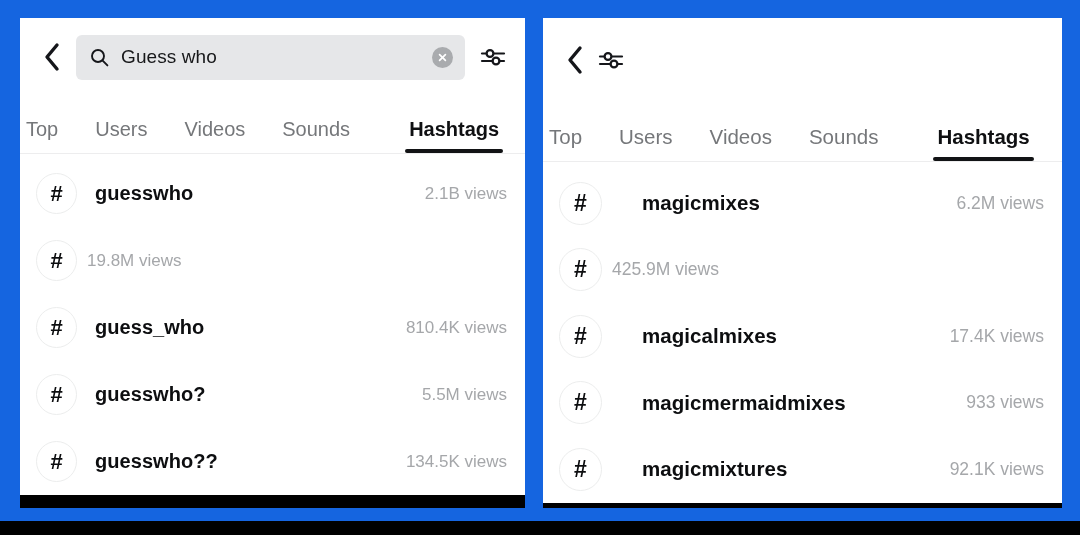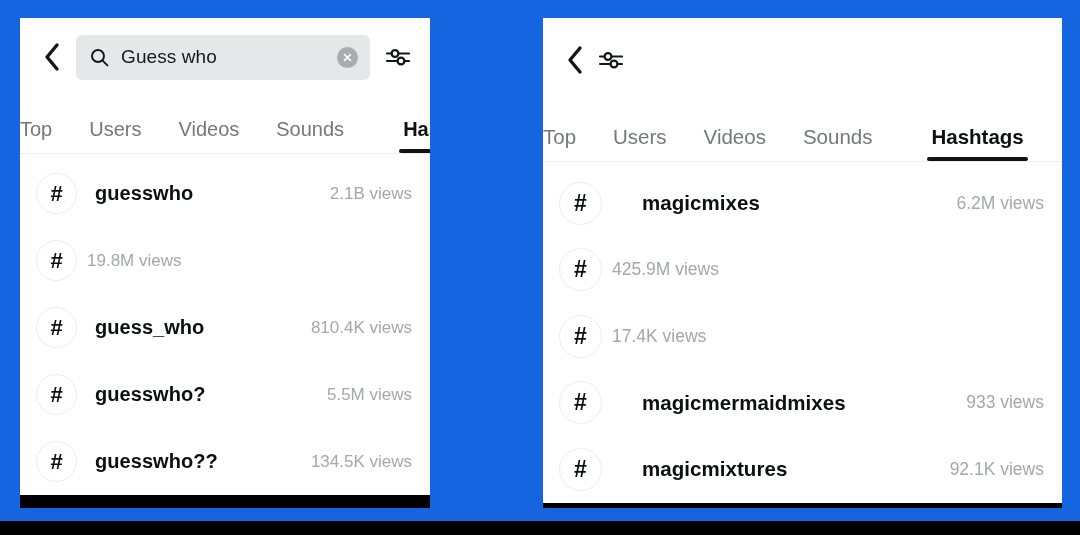--- a/index.html
+++ b/index.html
@@ -31,21 +31,21 @@
     position: absolute;
     background: #ffffff;
     overflow: hidden;
     display: flex;
     flex-direction: column;
   }
 
   .panel-left {
     left: 20px;
     top: 18px;
-    width: 410px;
+    width: 505px;
     height: 490px;
   }
 
   .panel-right {
     left: 543px;
     top: 18px;
     width: 519px;
     height: 490px;
   }
 
@@ -125,21 +125,21 @@
     height: 44px;
     display: flex;
     align-items: center;
     justify-content: center;
   }
 
   
   .tabs {
     display: flex;
     align-items: flex-end;
-    padding: 0 0;
+    padding: 0 6px;
     border-bottom: 1px solid #ededee;
     position: relative;
   }
   .panel-left .tabs { height: 58px; }
   .panel-right .tabs { height: 60px; }
 
   .tab {
     flex: 0 0 auto;
     position: relative;
     padding-bottom: 12px;
@@ -327,20 +327,21 @@
         <div class="hash-avatar">#</div>
         <div class="hashtag-name">magicmixes</div>
         <div class="hashtag-views">6.2M views</div>
       </div>
       <div class="hashtag-row">
         <div class="hash-avatar">#</div>
         <div class="hashtag-views">425.9M views</div>
       </div>
       <div class="hashtag-row">
         <div class="hash-avatar">#</div>
+        <div class="hashtag-name">magicalmixes</div>
         <div class="hashtag-views">17.4K views</div>
       </div>
       <div class="hashtag-row">
         <div class="hash-avatar">#</div>
         <div class="hashtag-name">magicmermaidmixes</div>
         <div class="hashtag-views">933 views</div>
       </div>
       <div class="hashtag-row">
         <div class="hash-avatar">#</div>
         <div class="hashtag-name">magicmixtures</div>

